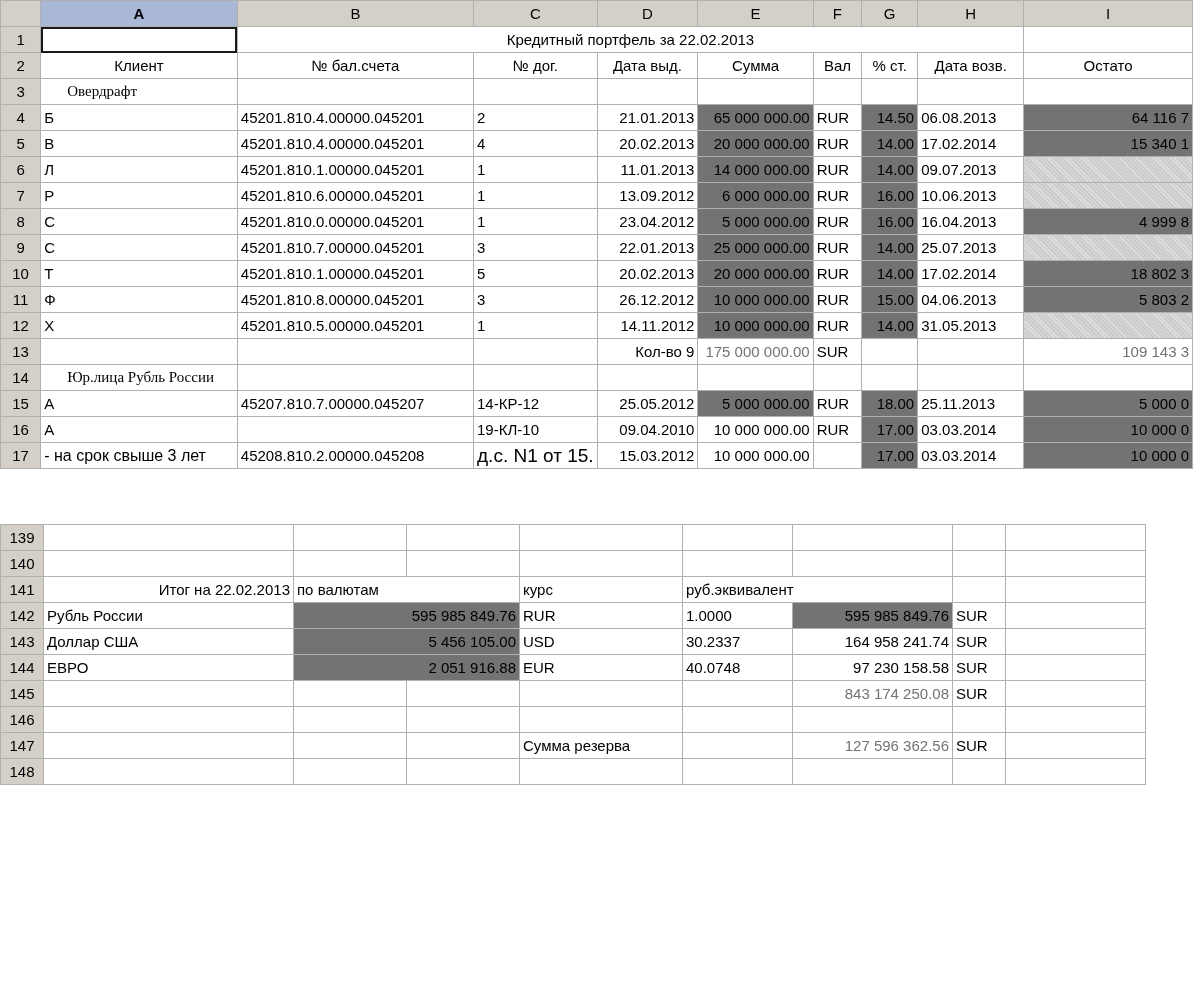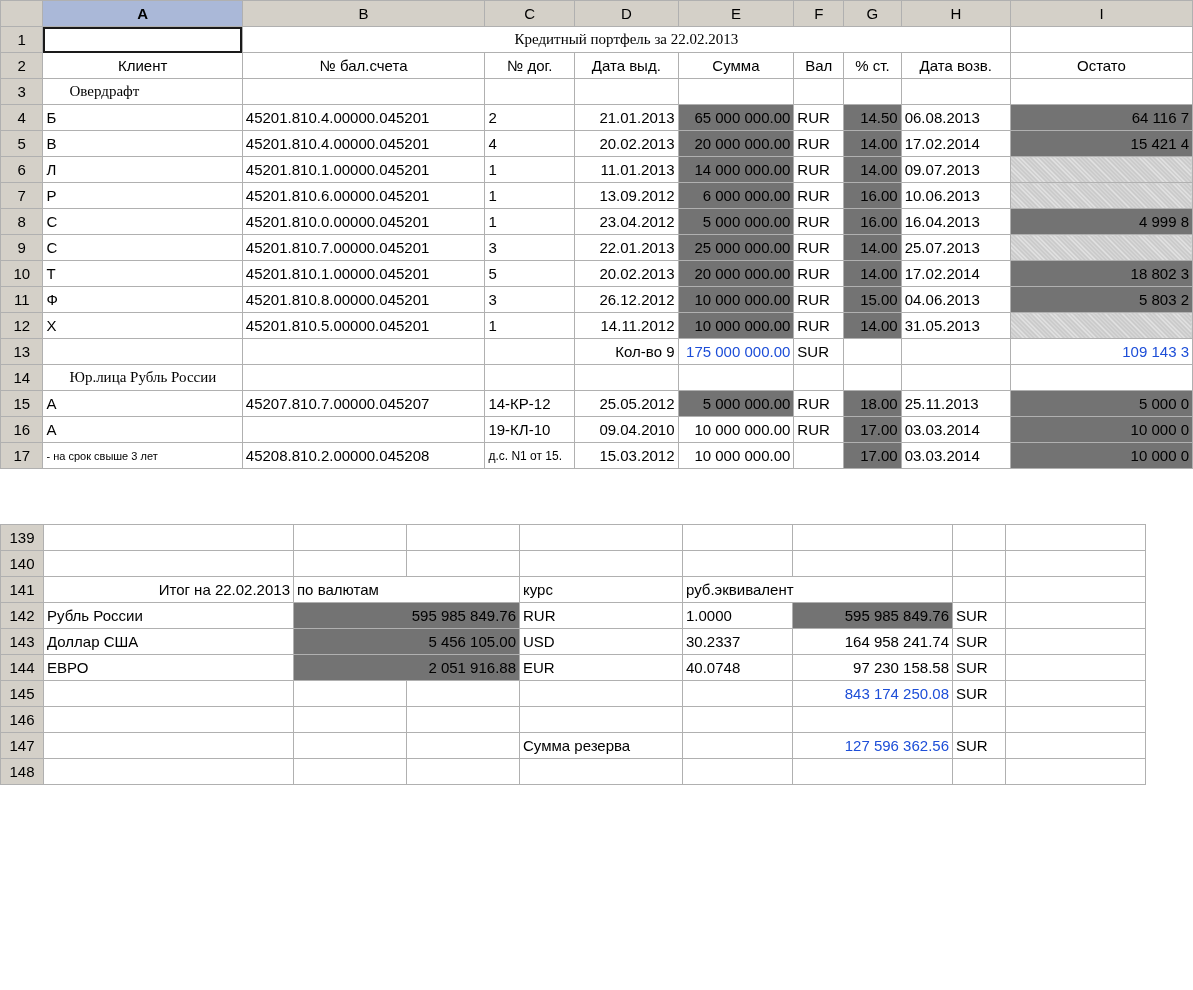--- a/index.html
+++ b/index.html
@@ -59,28 +59,28 @@
   }
   .shade { background: #737373; }
   .shade-hatch {
     background-color: #c9c9c9;
     background-image:
       repeating-linear-gradient(45deg, rgba(255,255,255,.55) 0 1px, transparent 1px 3px);
   }
   .r { text-align: right; }
   .l { text-align: left; }
   .b { font-weight: bold; }
-  .red { color: #1d4ed8; font-weight: bold; margin-top: 8px; }
+  .red { color: #737373; font-weight: bold; margin-top: 8px; }
   .sel-cell {
     outline: 2px solid #1a1a1a;
     outline-offset: -2px;
     position: relative;
   }
   .section-title { font-weight: bold; font-size: 15px; font-family: Liberation Serif, serif; }
-  .top-title { font-weight: bold; font-size: 15px; text-align: center; font-family: Liberation Serif, serif; }
+  .top-title { font-weight: bold; font-size: 15px; text-align: center; }
   .gap { height: 55px; }
   .hdr2 td { font-weight: bold; text-align: center; height: 34px; }
   #block2 { margin-top: 0; }
 </style>
 </head>
 <body>
 
 <div id="sheet">
 
   <table class="grid" id="block1">
@@ -159,21 +159,21 @@
     <tr>
       <td class="rowhead">5</td>
       <td>В</td>
       <td>45201.810.4.00000.045201</td>
       <td>4</td>
       <td class="r">20.02.2013</td>
       <td class="r shade">20 000 000.00</td>
       <td>RUR</td>
       <td class="r shade">14.00</td>
       <td>17.02.2014</td>
-      <td class="r shade">15 421 4</td>
+      <td class="r shade">15 340 1</td>
     </tr>
     <tr>
       <td class="rowhead">6</td>
       <td>Л</td>
       <td>45201.810.1.00000.045201</td>
       <td>1</td>
       <td class="r">11.01.2013</td>
       <td class="r shade">14 000 000.00</td>
       <td>RUR</td>
       <td class="r shade">14.00</td>
@@ -298,23 +298,23 @@
       <td>19-КЛ-10</td>
       <td class="r">09.04.2010</td>
       <td class="r">10 000 000.00</td>
       <td>RUR</td>
       <td class="r shade">17.00</td>
       <td>03.03.2014</td>
       <td class="r shade">10 000 0</td>
     </tr>
     <tr>
       <td class="rowhead">17</td>
-      <td style="font-size:11px"> - на срок свыше 3 лет</td>
+      <td style="font-size:16px"> - на срок свыше 3 лет</td>
       <td>45208.810.2.00000.045208</td>
-      <td style="font-size:12px">д.с. N1 от 15.</td>
+      <td style="font-size:19px">д.с. N1 от 15.</td>
       <td class="r">15.03.2012</td>
       <td class="r">10 000 000.00</td>
       <td></td>
       <td class="r shade">17.00</td>
       <td>03.03.2014</td>
       <td class="r shade">10 000 0</td>
     </tr>
   </tbody>
     </table>
 

